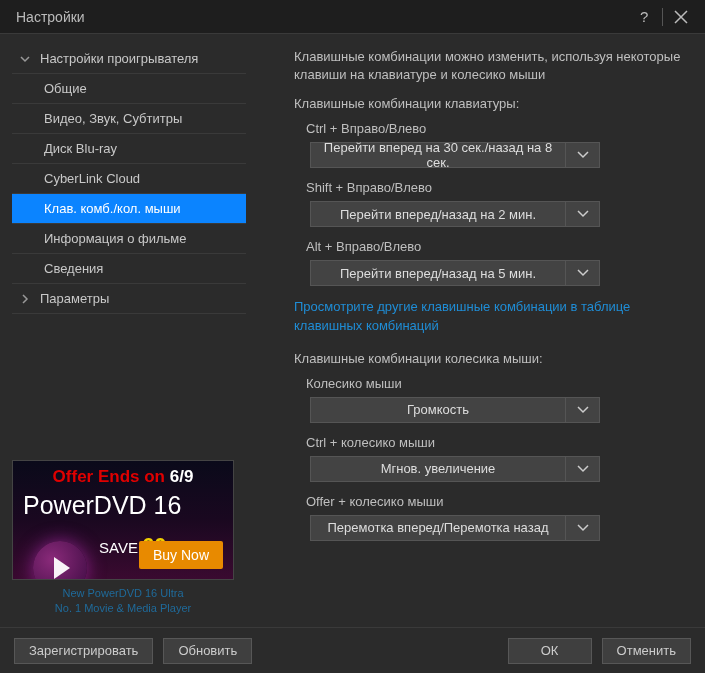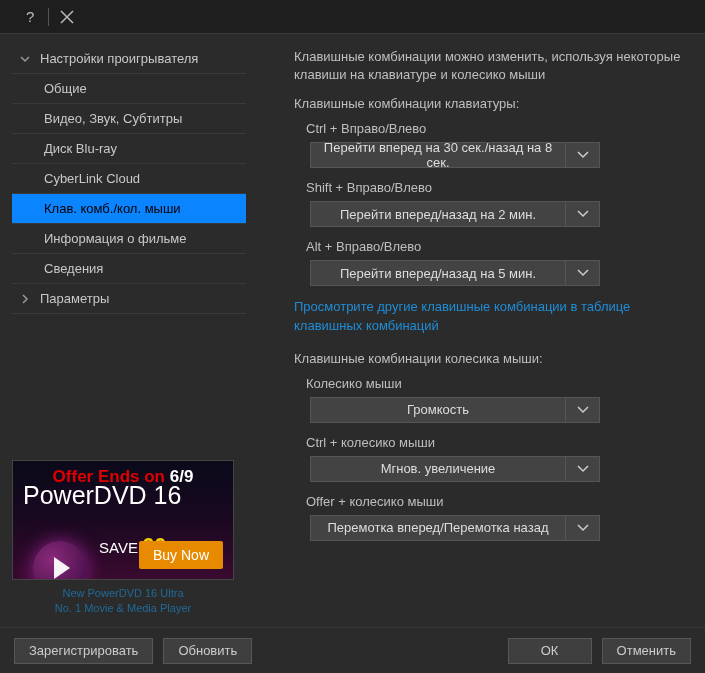--- a/index.html
+++ b/index.html
@@ -44,40 +44,40 @@
     display: flex;
     align-items: center;
     padding-left: 8px;
     border-bottom: 1px solid #3a3a3a;
     color: #c8c8c8;
     cursor: pointer;
     font-size: 13px;
   }
   .tree-item.top { font-weight: normal; }
   .tree-item.child { padding-left: 32px; }
-  .tree-item.selected { background: #0b84ff; color: #000000; }
+  .tree-item.selected { background: #0b84ff; color: #ffffff; }
   .tree-item .chev {
     width: 14px; display:inline-block; margin-right:6px; color:#999;
   }
   .ad-wrap { margin-top: auto; margin-bottom: 12px; }
   .ad {
     width: 222px; height: 120px;
     background: linear-gradient(180deg, #0a0a1a 0%, #1a0820 50%, #3a0a30 100%);
     border: 1px solid #444;
     position: relative;
     color: #fff;
     overflow: hidden;
   }
   .ad .line1 {
     position:absolute; top:6px; left:0; right:0; text-align:center;
     color:#e00000; font-weight:bold; font-size:17px;
   }
   .ad .line1 b { color:#fff; }
   .ad .line2 {
-    position:absolute; top:20px; left:10px;
+    position:absolute; top:30px; left:10px;
     color:#fff; font-size:25px; font-weight:300;
   }
   .ad .playcircle {
     position:absolute; left:20px; top:80px; width:54px; height:54px;
     border-radius:50%;
     background: radial-gradient(circle at 35% 35%, #8a2a7a, #3a0a40);
     box-shadow: 0 0 18px rgba(200,50,200,.6);
     display:flex; align-items:center; justify-content:center;
   }
   .ad .playcircle .tri {
@@ -146,20 +146,21 @@
   }
   .footer .spacer { flex:1; }
   .footer .btn + .btn { margin-left: 10px; }
 
   svg { display:block; }
 </style>
 </head>
 <body>
 
 <div class="titlebar">
+  <span class="title">Настройки</span>
   <div class="tb-icon">
     <svg width="16" height="16" viewBox="0 0 16 16">
         <text x="4" y="13" font-size="15" fill="#bbb">?</text>
       </svg>
   </div>
   <div class="divider"></div>
   <div class="tb-icon">
     <svg width="14" height="14" viewBox="0 0 14 14">
         <path d="M1 1 L13 13 M13 1 L1 13" stroke="#bbb" stroke-width="1.5"></path>
       </svg>

